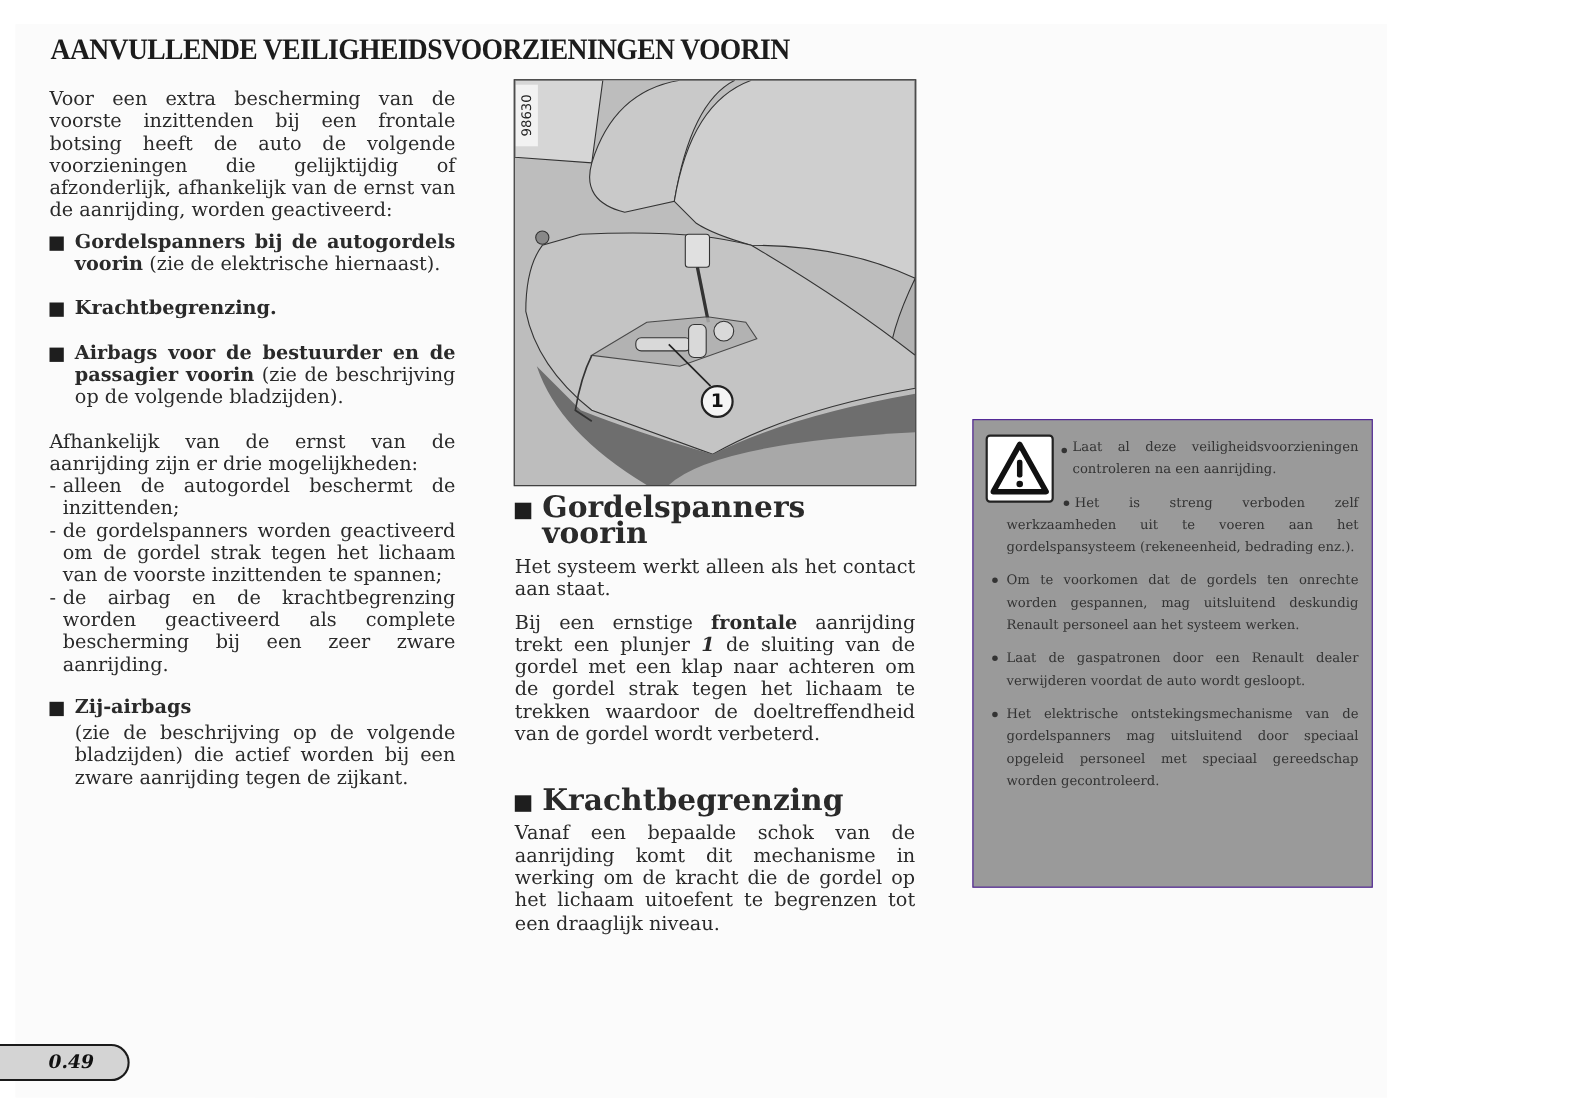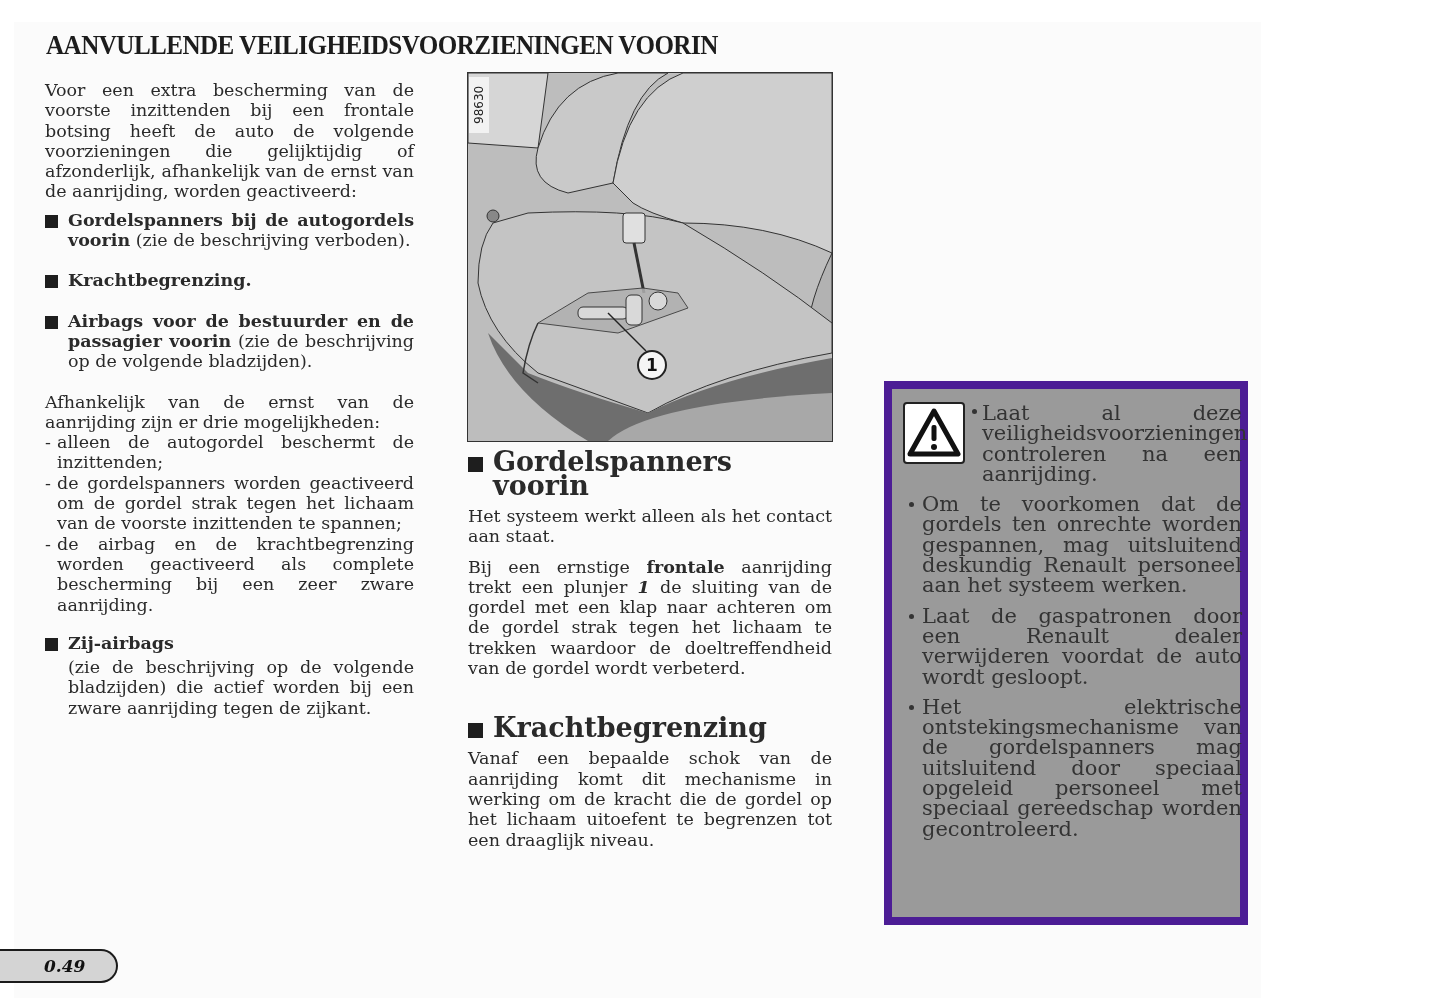--- a/index.html
+++ b/index.html
@@ -44,23 +44,23 @@
     font-family: "DejaVu Sans", sans-serif; font-size: 12px; color: #222;
     writing-mode: vertical-rl; transform: rotate(180deg); text-align: center; line-height: 20px;
   }
   .callout {
     position: absolute; left: 637px; top: 350px; width: 26px; height: 26px; border-radius: 50%;
     border: 2px solid #222; background: #f5f5f5; font-family: "DejaVu Sans", sans-serif;
     font-weight: bold; font-size: 17px; text-align: center; line-height: 26px; color: #111;
   }
 
   .warnbox {
-    position: absolute; left: 884px; top: 381px; width: 364px; height: 544px;
-    background: #9a9a9a; border: 8px solid #4c1d95; box-sizing: border-box;
-    font-size: 21px; line-height: 20.3px; color: #333;
+    position: absolute; left: 884px; top: 381px; width: 364px; height: 426px;
+    background: #9a9a9a; border: 1px solid #4c1d95; box-sizing: border-box;
+    font-size: 12px; line-height: 20.3px; color: #333;
   }
   .warn-icon {
     position: absolute; left: 11px; top: 13px; width: 62px; height: 62px; background: #ffffff;
     border: 2px solid #222; border-radius: 4px; box-sizing: border-box;
   }
   .warn-text { position: absolute; left: 30px; top: 14px; width: 320px; text-align: justify; }
   .warn-first { padding-left: 60px; }
   .wb { margin-bottom: 10px; }
   .hang { position: relative; padding-left: 0; }
   .hang .dot { position: absolute; left: -13px; top: 8px; width: 5px; height: 5px; border-radius: 50%; background: #333; }
@@ -77,21 +77,21 @@
 
 <div class="page"></div>
 
 <h1 class="title">AANVULLENDE VEILIGHEIDSVOORZIENINGEN VOORIN</h1>
 
 <div class="col col-left">
   <p class="mb8">Voor een extra bescherming van de voorste inzittenden bij een frontale botsing heeft de auto de volgende voorzieningen die gelijktijdig of afzonderlijk, afhankelijk van de ernst van de aanrijding, worden geactiveerd:</p>
 
   <div class="bullet" style="margin-bottom:20px">
     <span class="sq"></span>
-    <span class="bold">Gordelspanners bij de autogordels voorin</span><span> (zie de beschrijving verboden).</span>
+    <span class="bold">Gordelspanners bij de autogordels voorin</span><span> (zie de elektrische hiernaast).</span>
   </div>
   <div class="bullet" style="margin-bottom:20px">
     <span class="sq"></span>
     <span class="bold">Krachtbegrenzing.</span><span></span>
   </div>
   <div class="bullet" style="margin-bottom:20px">
     <span class="sq"></span>
     <span class="bold">Airbags voor de bestuurder en de passagier voorin</span><span> (zie de beschrijving op de volgende bladzijden).</span>
   </div>
 
@@ -149,19 +149,20 @@
 <div class="warnbox">
   <div class="warn-icon">
     <svg width="58" height="58" viewBox="0 0 58 58">
       <path d="M29 7 L53 50 L5 50 Z" fill="none" stroke="#111" stroke-width="5" stroke-linejoin="round"></path>
       <rect x="26.5" y="21" width="5" height="16" rx="2" fill="#111"></rect>
       <circle cx="29" cy="43" r="3" fill="#111"></circle>
     </svg>
   </div>
   <div class="warn-text">
     <div class="warn-first wb" style="position:relative"><span class="hang"><span class="dot" style="left:-10px"></span></span><span>Laat al deze veiligheidsvoorzieningen controleren na een aanrijding.</span></div>
+    <div class="wb" style="position:relative;text-indent:62px"><span style="position:absolute;left:52px;top:8px;width:5px;height:5px;border-radius:50%;background:#333"></span><span>Het is streng verboden zelf werkzaamheden uit te voeren aan het gordelspansysteem (rekeneenheid, bedrading enz.).</span></div>
     <div class="wb hang"><span class="dot"></span><span>Om te voorkomen dat de gordels ten onrechte worden gespannen, mag uitsluitend deskundig Renault personeel aan het systeem werken.</span></div>
     <div class="wb hang"><span class="dot"></span><span>Laat de gaspatronen door een Renault dealer verwijderen voordat de auto wordt gesloopt.</span></div>
     <div class="wb hang"><span class="dot"></span><span>Het elektrische ontstekingsmechanisme van de gordelspanners mag uitsluitend door speciaal opgeleid personeel met speciaal gereedschap worden gecontroleerd.</span></div>
   </div>
 </div>
 
 <div class="pagenum">0.49</div>
 
 </body></html>

